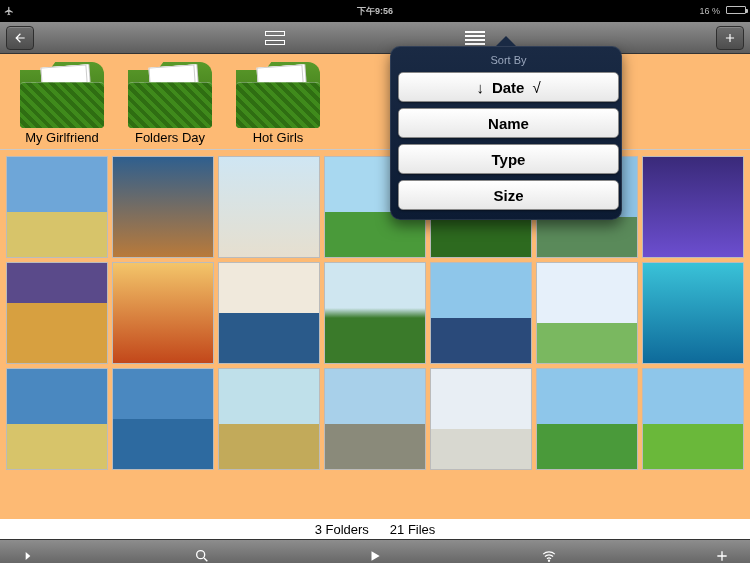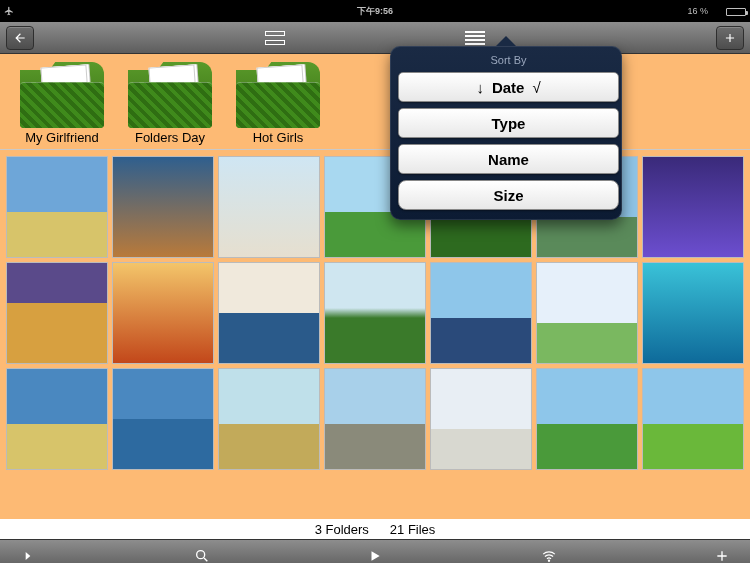--- a/index.html
+++ b/index.html
@@ -16,21 +16,21 @@
   .status-bar {
     height: 22px;
     background: #000;
     color: #bfbfbf;
     display: flex;
     align-items: center;
     justify-content: space-between;
     font-size: 9px;
     padding: 0 4px;
   }
-  .status-left, .status-right { display: flex; align-items: flex-end; gap: 18px; }
+  .status-left, .status-right { display: flex; align-items: flex-start; gap: 6px; }
   .status-center { position: absolute; left: 50%; transform: translateX(-50%); font-weight: bold; }
   .battery-shell {
     width: 20px; height: 8px; border: 1px solid #bfbfbf; border-radius: 1px; position: relative;
   }
   .battery-shell::after { content:''; position:absolute; right:-3px; top:2px; width:2px; height:4px; background:#bfbfbf; border-radius:0 1px 1px 0;}
   .battery-fill { background:#bfbfbf; height:100%; }
 
   
   .top-bar {
     height: 32px;
@@ -149,21 +149,21 @@
     background: linear-gradient(#fff,#e8e8e8);
     border:1px solid #888;
     border-radius:5px;
     height:30px;
     margin-bottom:6px;
     display:flex; align-items:center; justify-content:center;
     font-size:15px; font-weight:bold; color:#000;
     gap:8px;
     box-shadow: 0 1px 2px rgba(0,0,0,.4);
   }
-  .pop-btn:last-child{margin-bottom:0;border-radius:8px;}
+  .pop-btn:last-child{margin-bottom:0;}
   .pop-btn .pre, .pop-btn .post { font-weight:normal; }
 
   svg { display:block; }
 </style>
 </head>
 <body>
 
 <div class="status-bar">
   <div class="status-left">
     <span>
@@ -303,22 +303,22 @@
 
 <div class="popover">
   <div class="popover-title">Sort By</div>
   <div id="popover-options">
       <div class="pop-btn">
         <span class="pre">↓</span>
         <span>Date</span>
         <span class="post">√</span>
       </div>
       <div class="pop-btn">
+        <span>Name</span>
+      </div>
+      <div class="pop-btn">
         <span>Type</span>
-      </div>
-      <div class="pop-btn">
-        <span>Name</span>
       </div>
       <div class="pop-btn">
         <span>Size</span>
       </div>
     </div>
 </div>
 
 </body></html>

